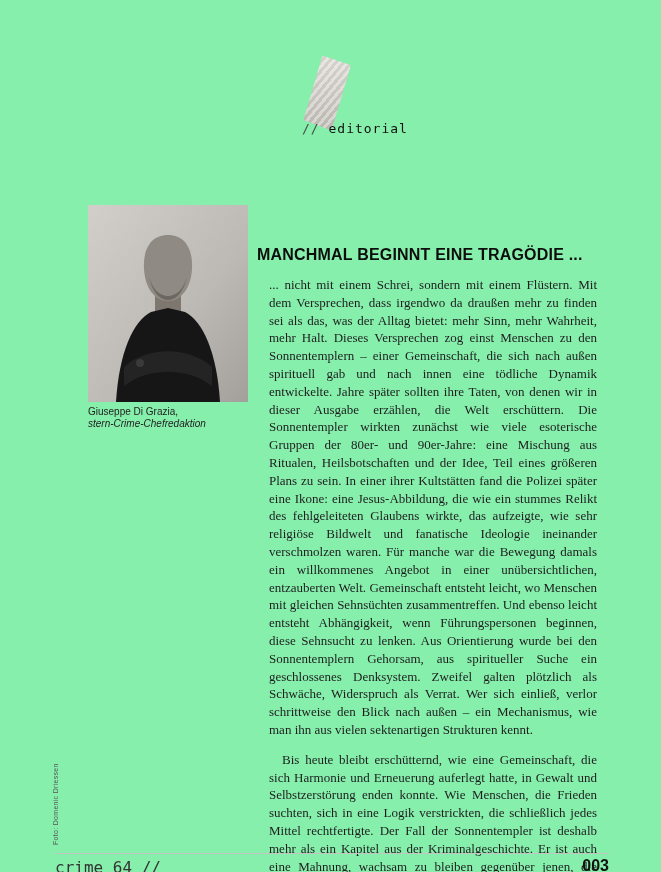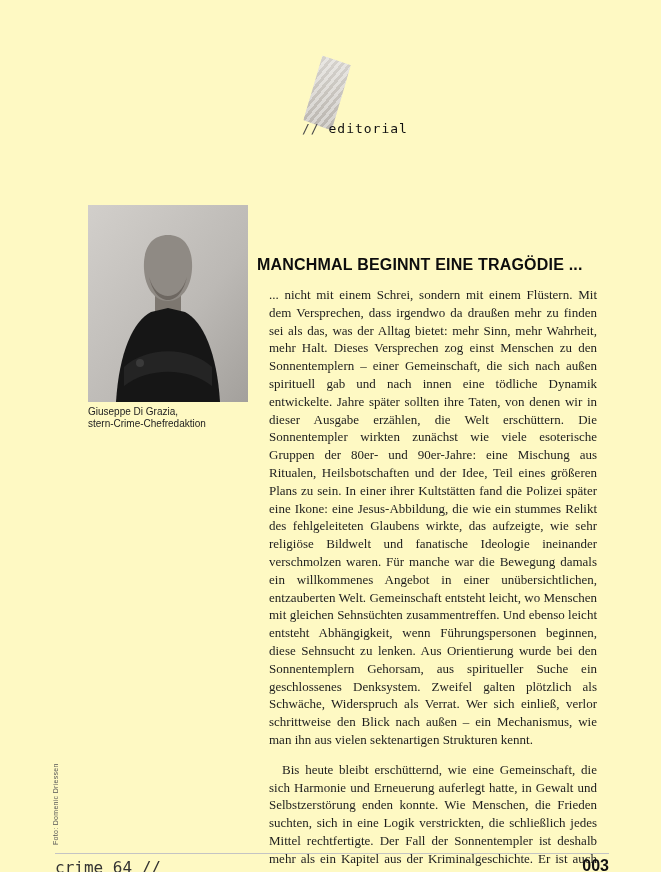--- a/index.html
+++ b/index.html
@@ -4,21 +4,21 @@
 <style>
   html, body {
     margin: 0;
     padding: 0;
     background: #ffffff;
   }
   .page {
     position: relative;
     width: 661px;
     height: 872px;
-    background: #fef9c3;
+    background: #86efac;
     overflow: hidden;
     font-family: "Liberation Serif", "DejaVu Serif", serif;
     color: #1c1c1c;
   }
 
   
   .tape {
     position: absolute;
     left: 311px;
     top: 58px;
@@ -59,21 +59,21 @@
   .caption {
     position: absolute;
     left: 88px;
     top: 406px;
     width: 170px;
     font-family: "Liberation Sans", sans-serif;
     font-size: 10px;
     line-height: 12px;
     color: #222;
   }
-  .caption .role { }
+  .caption .role { font-style: italic; }
 
   
   .credit {
     position: absolute;
     left: 52px;
     top: 845px;
     transform-origin: 0 0;
     transform: rotate(-90deg);
     font-family: "Liberation Sans", sans-serif;
     font-size: 7px;
@@ -83,21 +83,21 @@
   }
 
   
   .article {
     position: absolute;
     left: 257px;
     top: 246px;
     width: 352px;
   }
   .headline {
-    margin: 10px 0 10px 0;
+    margin: 0 0 10px 0;
     font-family: "Liberation Sans", sans-serif;
     font-weight: 800;
     font-size: 16px;
     letter-spacing: 0.2px;
     color: #0d0d0d;
     text-transform: uppercase;
   }
   .article p {
     margin: 12px;
     font-size: 13px;

